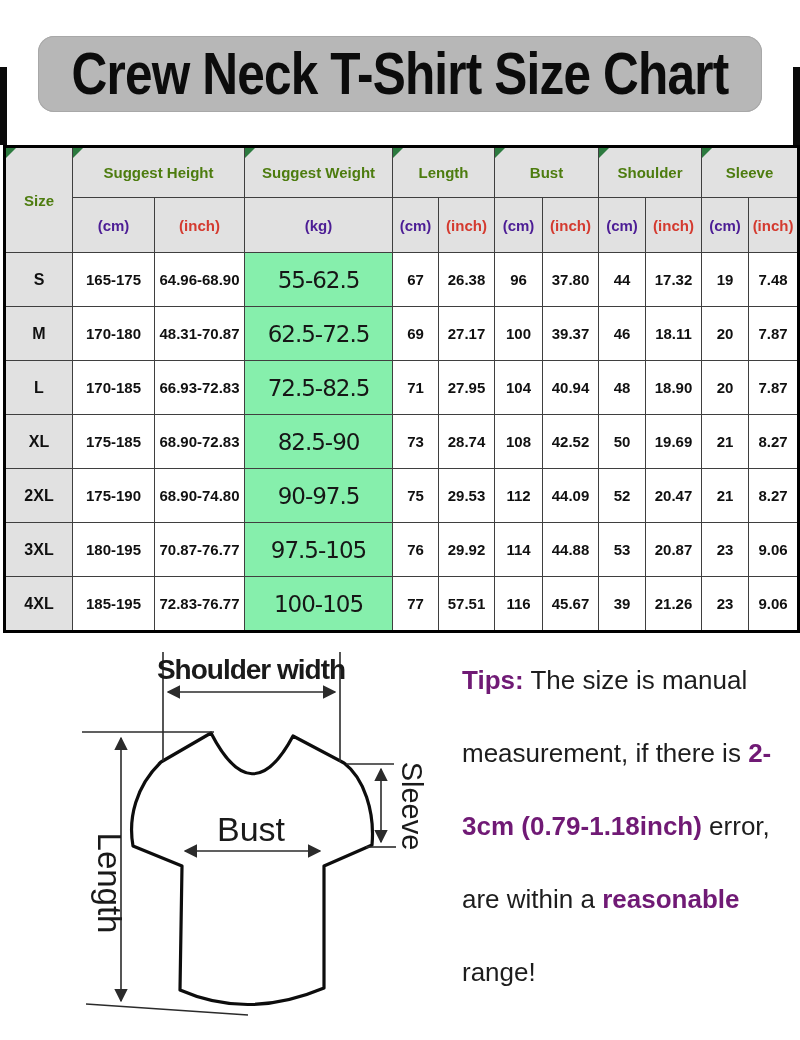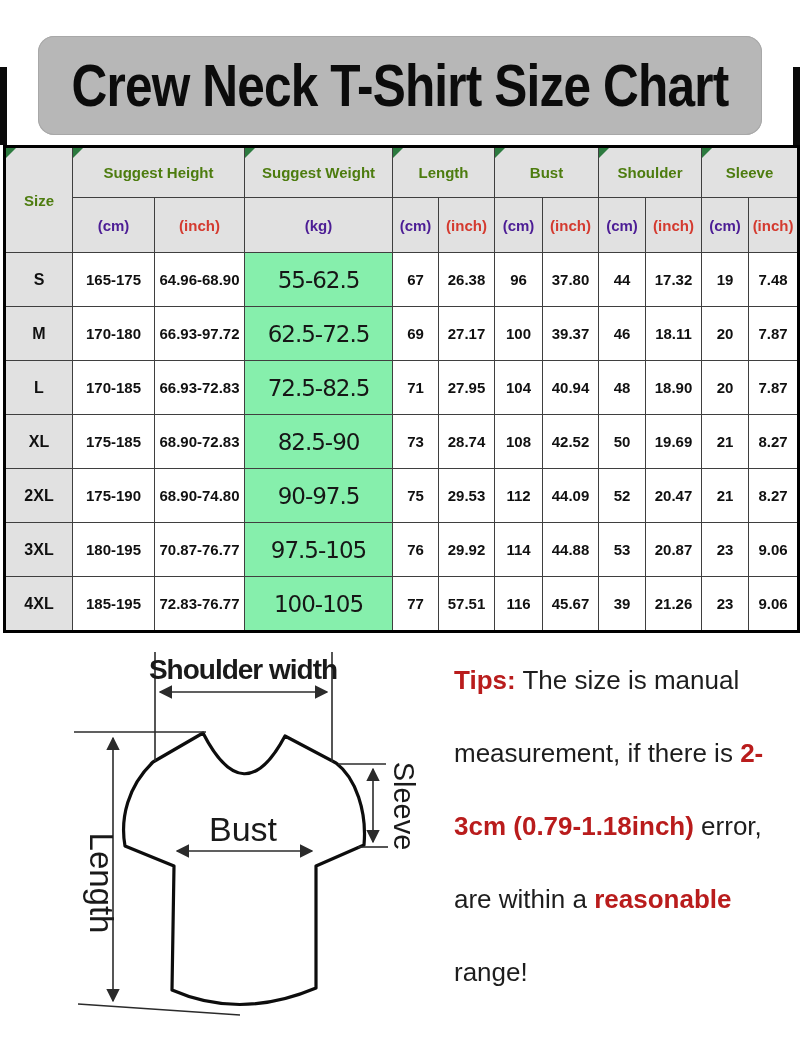--- a/index.html
+++ b/index.html
@@ -5,21 +5,21 @@
   html,body{margin:0;padding:0;}
   body{
     width:800px;height:1040px;position:relative;background:#ffffff;
     font-family:"Liberation Sans", sans-serif;color:#111;overflow:hidden;
   }
   
   .edge-bar{position:absolute;width:7px;height:78px;top:67px;background:#0a0a0a;}
   .edge-bar.left{left:0;}
   .edge-bar.right{right:0;}
   .title-bar{
-    position:absolute;left:38px;top:36px;width:724px;height:99px;
+    position:absolute;left:38px;top:36px;width:724px;height:76px;
     background:#b7b7b7;border-radius:16px;
     display:flex;align-items:center;justify-content:center;
     box-shadow:0 0 0 1px #a8a8a8 inset;
   }
   .title-bar .title-text{
     font-size:59px;font-weight:800;letter-spacing:-1px;color:#0c0c0c;
     transform:scaleX(.84);white-space:nowrap;
   }
   
   table.size-chart{
@@ -35,28 +35,28 @@
   tr.unit-row th{height:54px;background:#e1e1e1;font-size:15px;font-weight:700;color:#4c1d95;}
   tr.unit-row th.red{color:#d43a2f;}
   tbody th.size-cell{height:53px;background:#e1e1e1;font-size:16px;font-weight:700;color:#101010;}
   tbody td.data-cell{background:#fff;font-size:15px;font-weight:700;color:#101010;}
   tbody td.weight-cell{background:#86efac;font-size:23px;font-weight:400;color:#161616;font-family:"DejaVu Sans",sans-serif;letter-spacing:-1px;}
   .tri{
     position:absolute;left:0;top:0;width:0;height:0;
     border-top:10px solid #2c7a3f;border-right:10px solid transparent;
   }
   
-  .bottom{position:absolute;left:8px;top:648px;width:687px;height:392px;}
+  .bottom{position:absolute;left:16px;top:648px;width:687px;height:392px;}
   .diagram-svg{position:absolute;left:8px;top:0;}
   .tips{
     position:absolute;left:446px;top:16px;width:340px;
     display:flex;flex-direction:column;gap:41px;
     font-size:26px;line-height:32px;color:#1d1d1d;
   }
-  .tips .seg-red{color:#b91c1c;font-weight:700;}
+  .tips .seg-red{color:#701a75;font-weight:700;}
   svg text{fill:#1a1a1a;}
 </style>
 </head>
 <body>
 
 <div class="edge-bar left"></div>
 <div class="edge-bar right"></div>
 
 <div class="title-bar">
   <span class="title-text">Crew Neck T-Shirt Size Chart</span>
@@ -112,21 +112,21 @@
         <td class="data-cell">96</td>
         <td class="data-cell">37.80</td>
         <td class="data-cell">44</td>
         <td class="data-cell">17.32</td>
         <td class="data-cell">19</td>
         <td class="data-cell">7.48</td>
       </tr>
       <tr>
         <th class="size-cell">M</th>
         <td class="data-cell">170-180</td>
-        <td class="data-cell">66.93-97.72</td>
+        <td class="data-cell">48.31-70.87</td>
         <td class="weight-cell">62.5-72.5</td>
         <td class="data-cell">69</td>
         <td class="data-cell">27.17</td>
         <td class="data-cell">100</td>
         <td class="data-cell">39.37</td>
         <td class="data-cell">46</td>
         <td class="data-cell">18.11</td>
         <td class="data-cell">20</td>
         <td class="data-cell">7.87</td>
       </tr>

